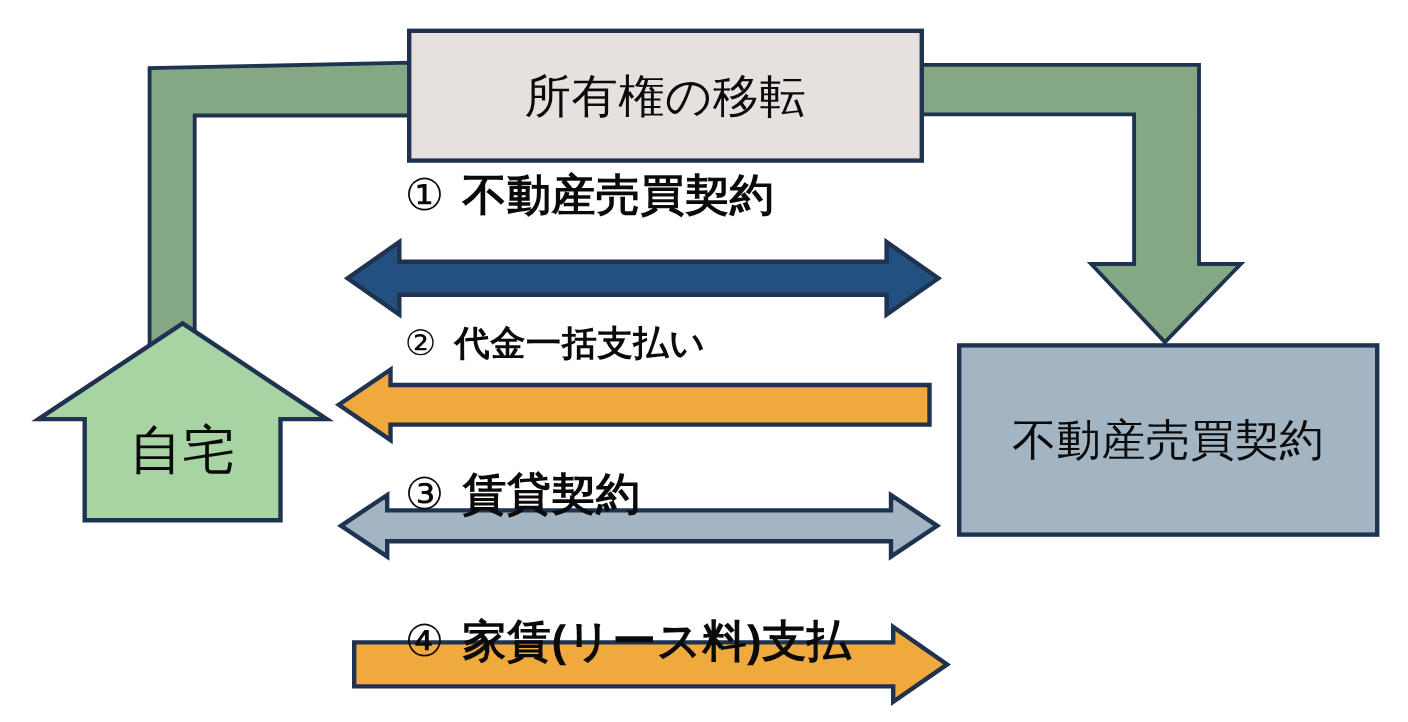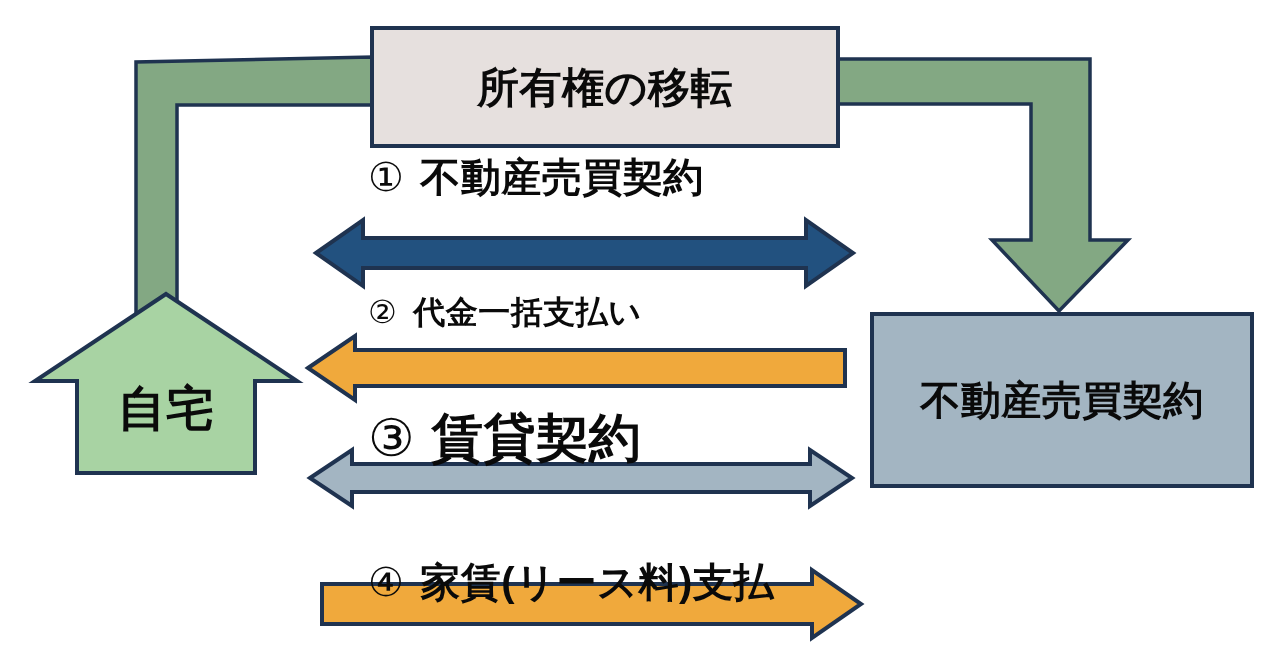--- a/index.html
+++ b/index.html
@@ -23,21 +23,21 @@
     top: 0;
     width: 1280px;
     height: 656px;
   }
   .node-label {
     position: absolute;
     display: flex;
     align-items: center;
     justify-content: center;
     color: #0a0a0a;
-    font-weight: 700;
+    font-weight: 400;
     letter-spacing: 0.5px;
     white-space: nowrap;
     pointer-events: none;
   }
   .flow-label {
     position: absolute;
     color: #0a0a0a;
     font-weight: 700;
     white-space: nowrap;
     letter-spacing: 0.5px;
@@ -64,21 +64,21 @@
   }
   #company-label {
     left: 872px;
     top: 315px;
     width: 380px;
     height: 170px;
     font-size: 40px;
   }
   #flow1-label { left: 368px; top: 150px; font-size: 40px; }
   #flow2-label { left: 368px; top: 291px; font-size: 32px; }
-  #flow3-label { left: 368px; top: 404px; font-size: 52px; }
+  #flow3-label { left: 368px; top: 422px; font-size: 40px; }
   #flow4-label { left: 368px; top: 515px; font-size: 40px; margin-top: 40px; }
 </style>
 </head>
 <body>
 
 <div id="canvas">
 
   <svg class="layer" viewBox="0 0 1280 656">
 
     <path d="M 372,57 L 372,105 L 177,105 L 177,330 L 136,330 L 136,62 Z" fill="#83A883" stroke="#1F3350" stroke-width="3.5" stroke-linejoin="miter"></path>

